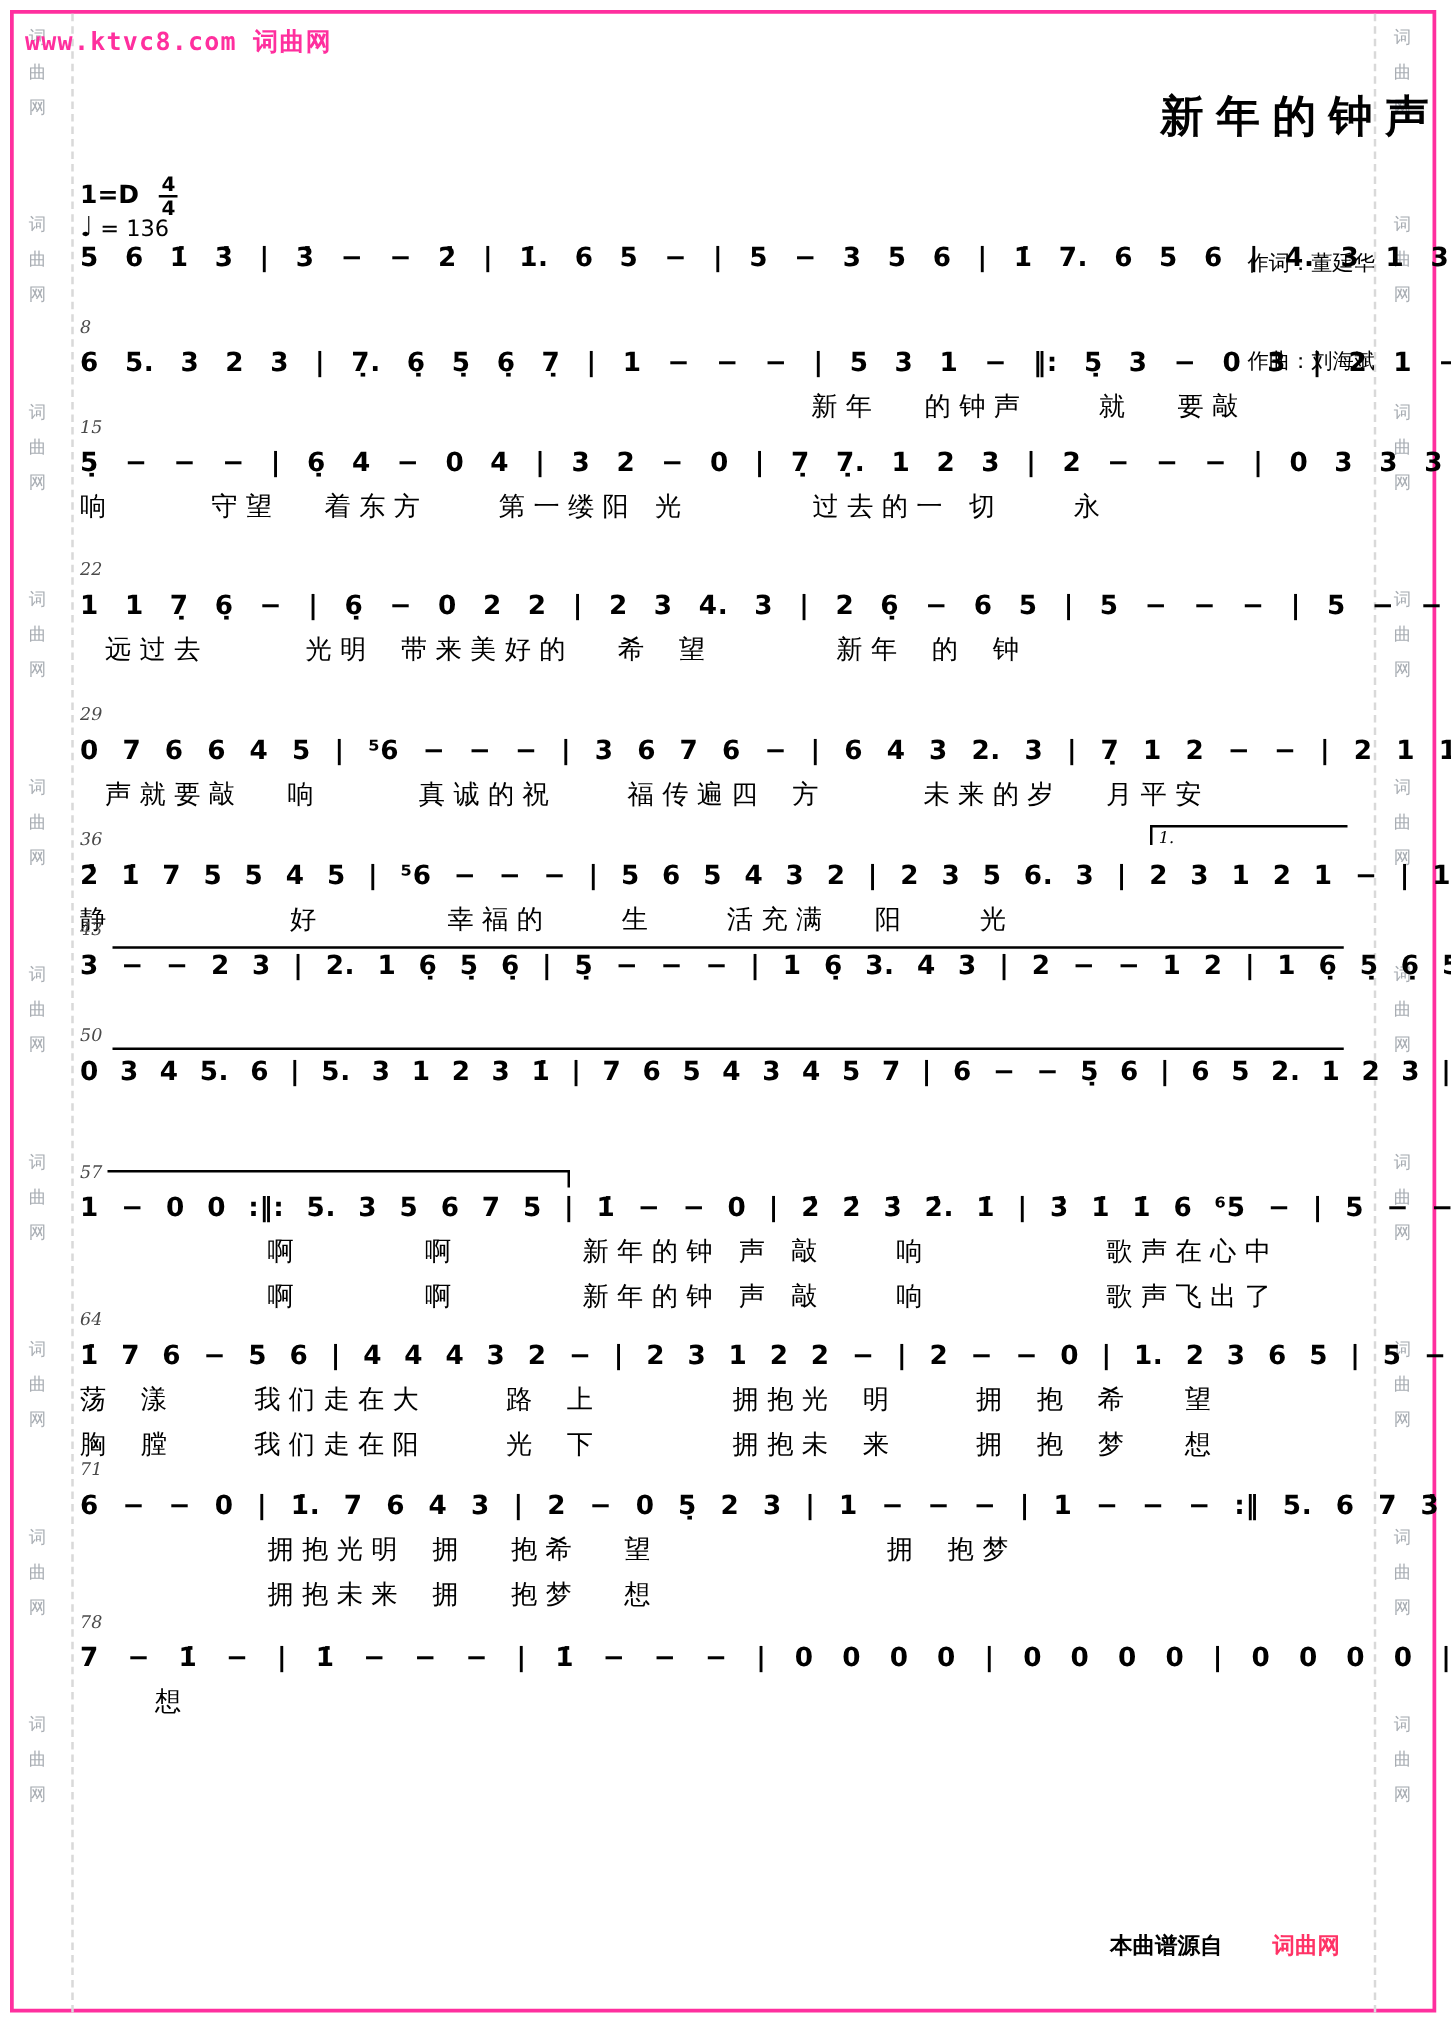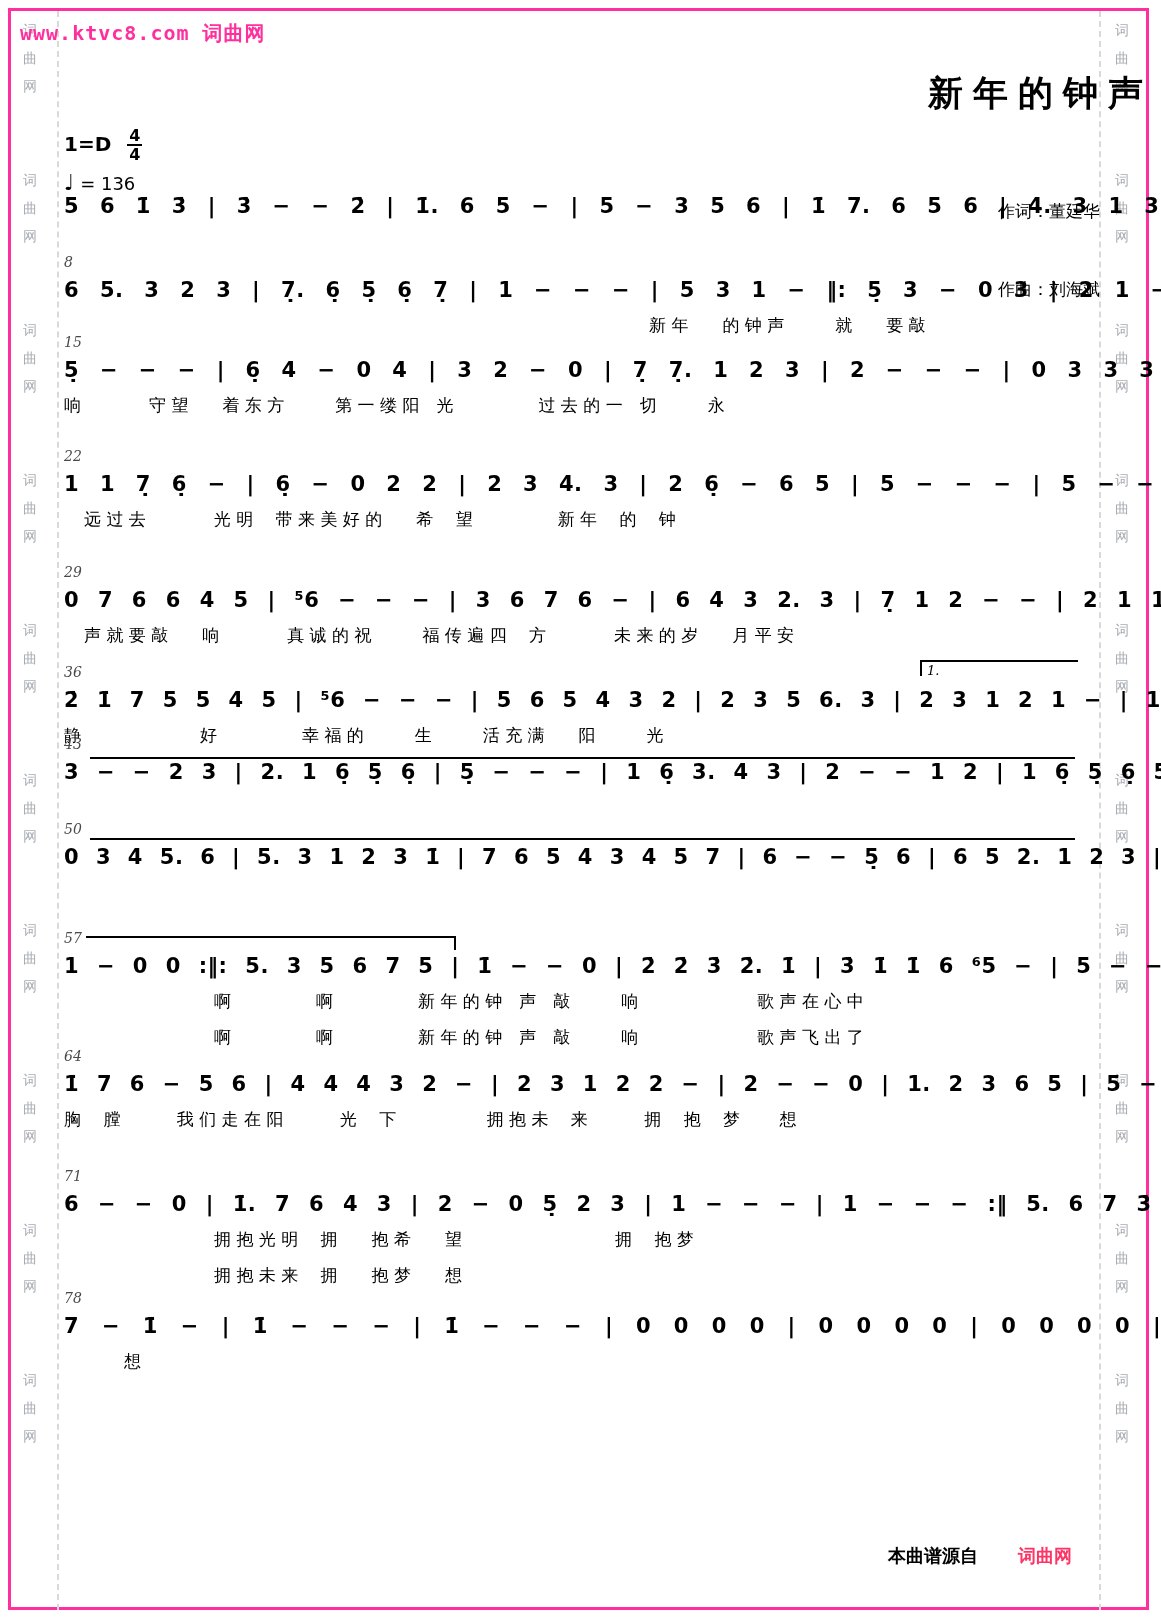--- a/index.html
+++ b/index.html
@@ -32,40 +32,40 @@
   .side-gap{height:66px;flex:none;}
   .watermark{
     position:absolute;left:20px;top:20px;color:var(--accent);
     font-family:"DejaVu Sans Mono",monospace;font-size:20px;font-weight:bold;
     letter-spacing:1px;white-space:pre;
   }
   .title{
     position:absolute;left:0;top:70px;width:1141px;text-align:right;
     font-family:"DejaVu Serif",serif;font-size:35px;font-weight:bold;letter-spacing:10px;margin-left:12px;
   }
-  .keyrow{position:absolute;left:64px;top:128px;font-size:20px;font-weight:bold;}
+  .keyrow{position:absolute;left:64px;top:140px;font-size:20px;font-weight:bold;}
   .timesig{
     display:inline-block;vertical-align:middle;margin-left:16px;text-align:center;
     font-size:16px;line-height:15px;font-weight:bold;
   }
   .timesig .num{display:block;border-bottom:2px solid #000;padding:0 2px 1px;}
   .timesig .den{display:block;padding-top:1px;}
   .tempo{position:absolute;left:64px;top:170px;font-size:18px;font-weight:normal;}
   .tempo .note-glyph{font-size:22px;}
   .credits{position:absolute;left:987px;top:146px;font-size:17px;line-height:26px;white-space:pre;margin-left:11px;}
   .system{position:absolute;left:64px;width:1020px;}
   .mnum{
     position:absolute;top:-22px;left:0;
     font-family:"DejaVu Serif",serif;font-style:italic;font-size:14px;color:#4a4a4a;
   }
   .notes{
     font-weight:bold;font-size:21px;line-height:28px;white-space:pre;
     word-spacing:var(--ws,13px);letter-spacing:0.5px;
   }
-  .lyric{font-size:17px;line-height:30px;margin-top:6px;white-space:pre;}
+  .lyric{font-size:21px;line-height:30px;margin-top:6px;white-space:pre;}
   .sys1{top:192px}
   .sys2{top:276px}
   .sys3{top:356px}
   .sys4{top:470px}
   .sys5{top:586px;--ws:11px}
   .sys6{top:686px;--ws:10px}
   .sys7{top:758px;--ws:10px}
   .sys8{top:843px;--ws:9px}
   .sys9{top:952px;--ws:10px}
   .sys10{top:1070px;--ws:10px}
@@ -256,20 +256,21 @@
     <div class="mnum">57</div>
     <div class="bracket57"></div>
     <div class="notes">1 − 0 0 :‖: 5. 3 5 6 7 5 | 1̇ − − 0 | 2̇ 2̇ 3̇ 2̇. 1̇ | 3̇ 1̇ 1̇ 6 ⁶5 − | 5 − − 0 | 6 6 6 5 3 5 |</div>
     <div class="lyric">啊　　　　　啊　　　　　新 年 的 钟　声　敲　　　响　　　　　　　歌 声 在 心 中</div>
     <div class="lyric">啊　　　　　啊　　　　　新 年 的 钟　声　敲　　　响　　　　　　　歌 声 飞 出 了</div>
   </div>
 
   <div class="system sys10">
     <div class="mnum">64</div>
     <div class="notes">1̇ 7 6 − 5 6 | 4 4 4 3 2 − | 2 3 1 2 2 − | 2 − − 0 | 1. 2 3 6 5 | 5 − 5. 3 | 5 6 7 2̇ 6 − |</div>
+    <div class="lyric">荡　 漾　　　 我 们 走 在 大　　　 路　 上　　　　　 拥 抱 光　 明　　　 拥　 抱　 希　　 望</div>
     <div class="lyric">胸　 膛　　　 我 们 走 在 阳　　　 光　 下　　　　　 拥 抱 未　 来　　　 拥　 抱　 梦　　 想</div>
   </div>
 
   <div class="system sys11">
     <div class="mnum">71</div>
     <div class="notes">6 − − 0 | 1̇. 7 6 4 3 | 2 − 0 5̣ 2 3 | 1 − − − | 1 − − − :‖ 5. 6 7 3̇ | 3̇ − 0 2̇ 5 6 |</div>
     <div class="lyric">拥 抱 光 明　 拥　　抱 希　　望　　　　　　　　　拥　 抱 梦</div>
     <div class="lyric">拥 抱 未 来　 拥　　抱 梦　　想</div>
   </div>
 

